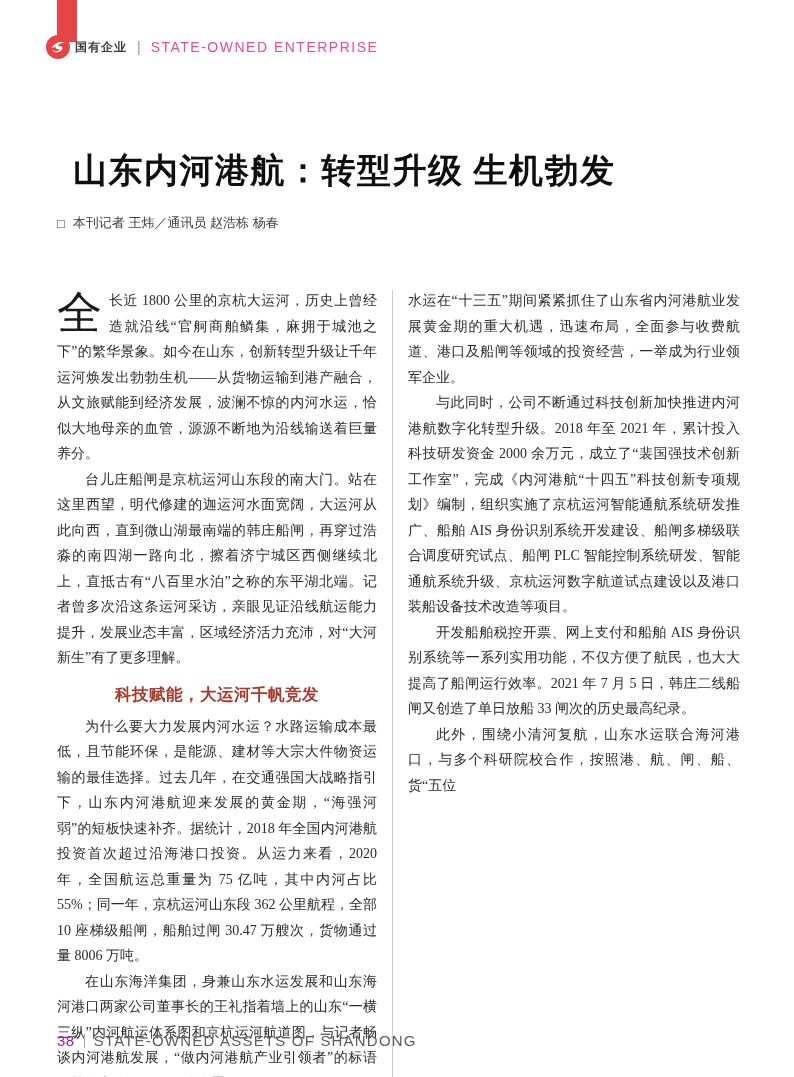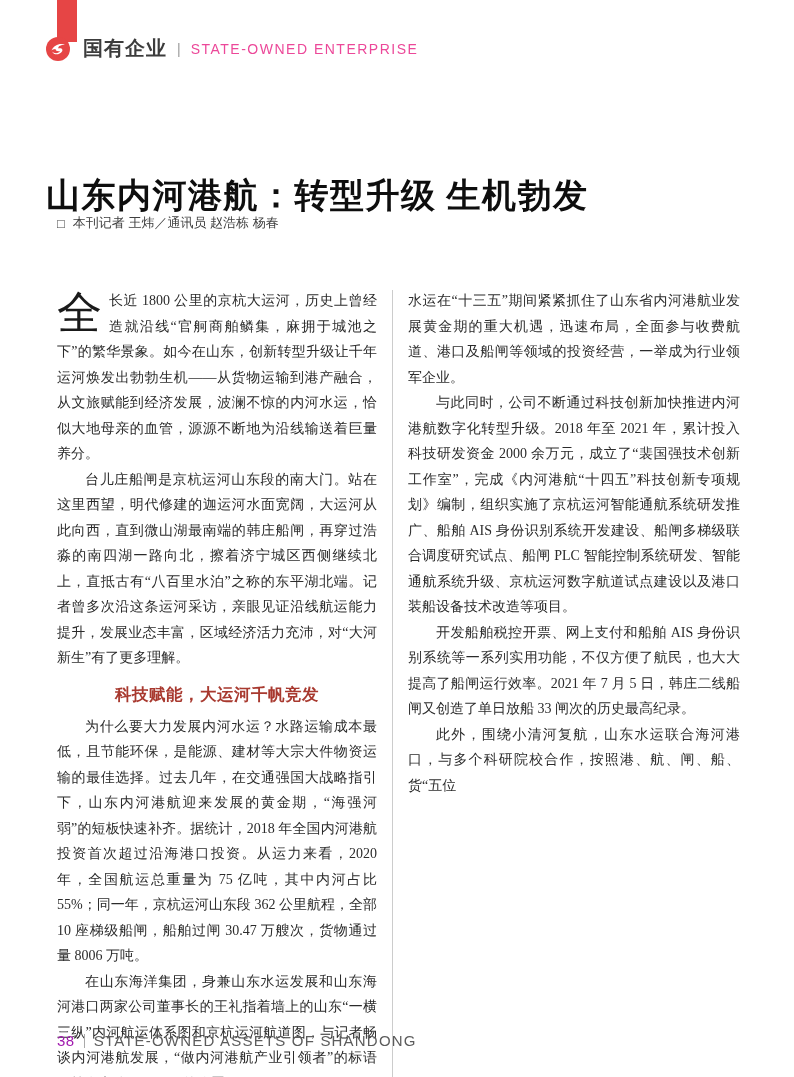--- a/index.html
+++ b/index.html
@@ -22,42 +22,41 @@
   }
   .brand-row {
     position: absolute;
     left: 46px; top: 35px;
     display: flex;
     align-items: center;
     font-family: "Liberation Sans", sans-serif;
   }
   .brand-logo { width: 24px; height: 24px; display: inline-block; }
   .brand-cn {
-    margin-left: 13px;
-    font-size: 20px;
+    margin-left: 5px;
+    font-size: 12px;
     font-weight: bold;
     color: #3c3c3c;
     letter-spacing: 1px;
   }
   .brand-sep { margin: 0 10px; color: #9a9a9a; font-size: 14px; font-weight: 300; }
   .brand-en {
     font-size: 14px;
     color: #ec4899;
     letter-spacing: 1.5px;
   }
   
   .article-title {
     position: absolute;
-    left: 46px; top: 148px;
+    left: 73px; top: 148px;
     width: 690px;
     font-size: 34px;
     font-weight: bold;
     letter-spacing: 1.5px;
     color: #0e0e0e;
-    margin-top: 25px;
   }
   .byline {
     position: absolute;
     left: 57px; top: 214px;
     font-family: "Liberation Sans", sans-serif;
     font-size: 13px;
     color: #3f3f3f;
     display: flex;
     align-items: center;
   }

